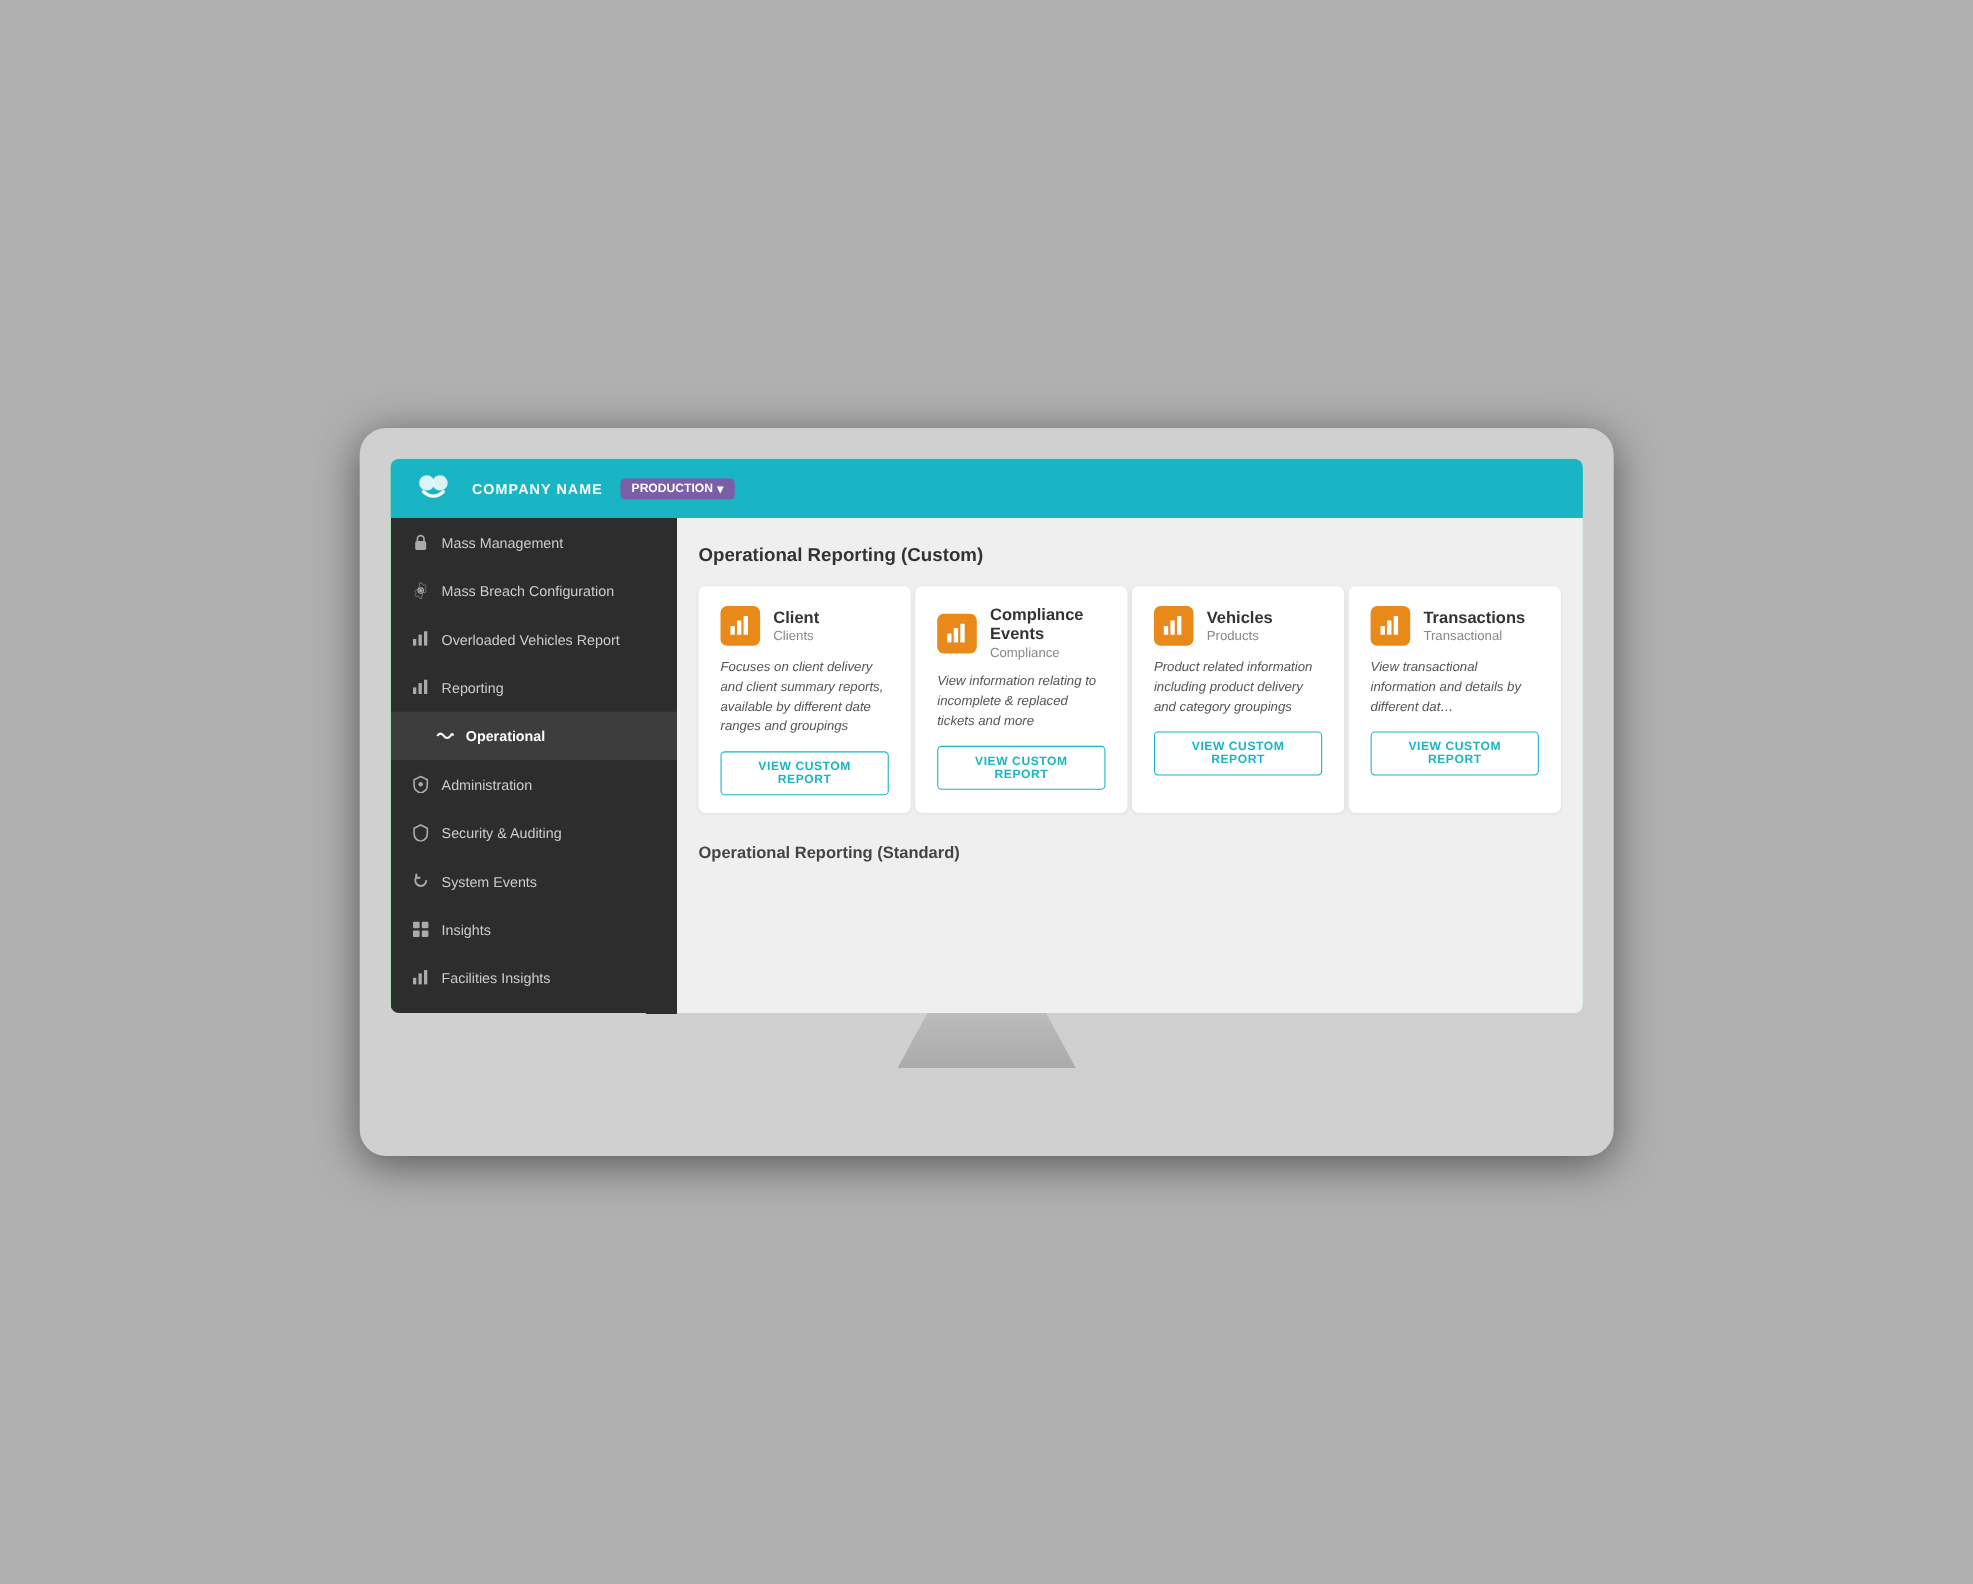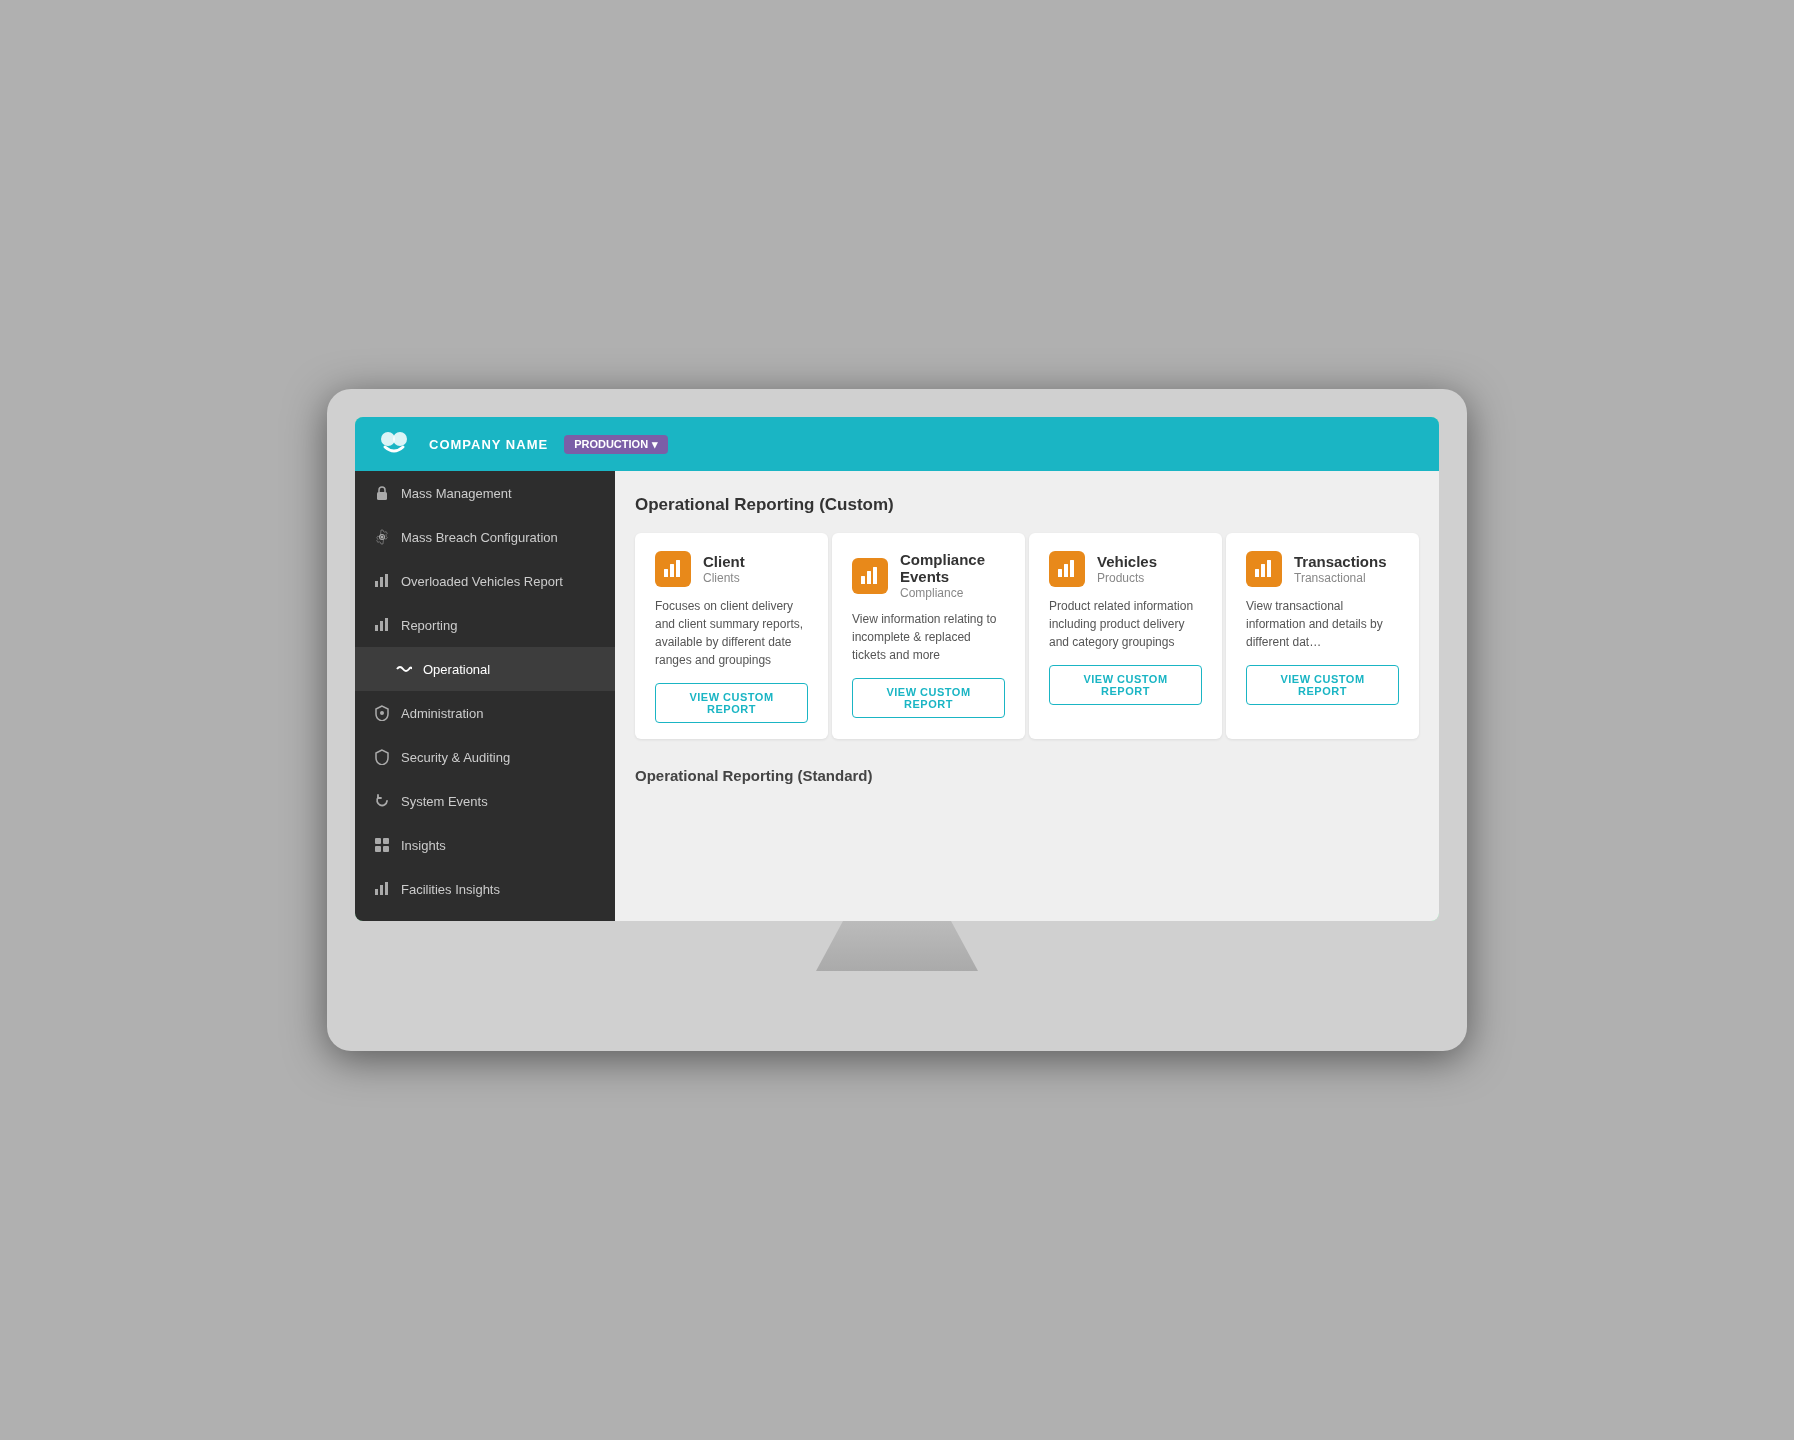--- a/index.html
+++ b/index.html
@@ -87,20 +87,21 @@
       gap: 10px;
       padding: 13px 18px;
       cursor: pointer;
       color: #ccc;
       transition: background 0.15s;
     }
 
     .sidebar-item.active {
       background: #3a3a3a;
       color: #fff;
+      font-weight: bold;
     }
 
     .sidebar-item.sub-item {
       padding-left: 40px;
       font-size: 13px;
     }
 
     .sidebar-item.sub-item.active {
       background: #3d3d3d;
       color: #fff;
@@ -190,20 +191,21 @@
       color: #888;
       margin-top: 1px;
     }
 
     .card-description {
       font-size: 12px;
       color: #555;
       line-height: 1.5;
       margin-bottom: 14px;
       min-height: 36px;
+      font-style: italic;
     }
 
     .card-button {
       background: white;
       border: 1.5px solid #1ab5c4;
       color: #1ab5c4;
       font-size: 11px;
       font-weight: 700;
       letter-spacing: 0.5px;
       padding: 7px 32px;

